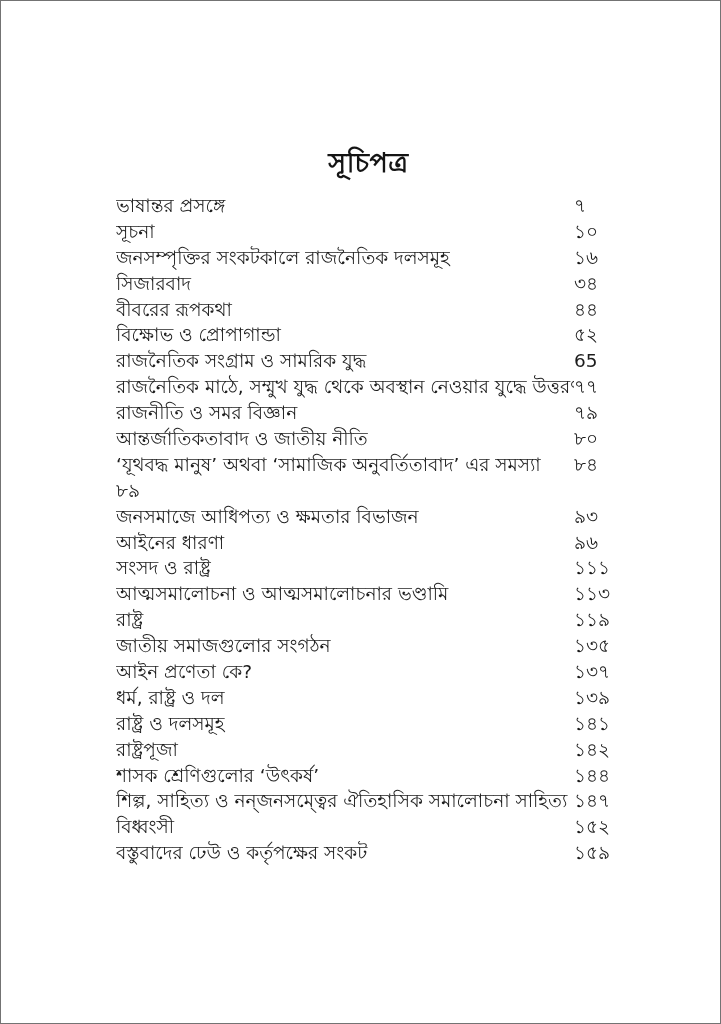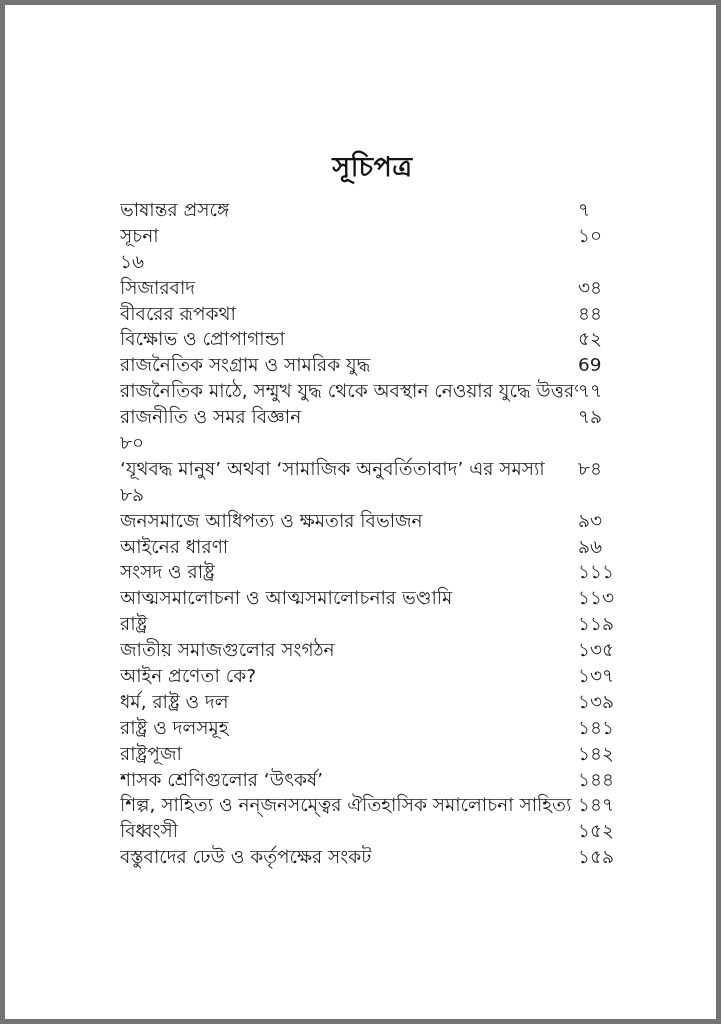--- a/index.html
+++ b/index.html
@@ -6,21 +6,21 @@
     margin: 0;
     padding: 0;
     background: #ffffff;
   }
   .page {
     position: relative;
     width: 721px;
     height: 1024px;
     background: #ffffff;
     box-sizing: border-box;
-    border: 5px solid #737373;
+    border: 1px solid #737373;
     font-family: "DejaVu Sans", "Liberation Sans", sans-serif;
     color: #1c1c1c;
     overflow: hidden;
   }
   .toc-title {
     position: absolute;
     top: 141px;
     left: 115px;
     width: 505px;
     text-align: center;
@@ -64,20 +64,21 @@
     <span class="toc-row-title">ভাষান্তর প্রসঙ্গে</span>
     <span class="toc-row-page">৭</span>
   </div>
 
   <div class="toc-row">
     <span class="toc-row-title">সূচনা</span>
     <span class="toc-row-page">১০</span>
   </div>
 
   <div class="toc-row">
+    <span class="toc-row-title">জনসম্পৃক্তির সংকটকালে রাজনৈতিক দলসমূহ</span>
     <span class="toc-row-page">১৬</span>
   </div>
 
   <div class="toc-row">
     <span class="toc-row-title">সিজারবাদ</span>
     <span class="toc-row-page">৩৪</span>
   </div>
 
   <div class="toc-row">
     <span class="toc-row-title">বীবরের রূপকথা</span>
@@ -85,34 +86,35 @@
   </div>
 
   <div class="toc-row">
     <span class="toc-row-title">বিক্ষোভ ও প্রোপাগান্ডা</span>
     <span class="toc-row-page">৫২</span>
   </div>
 
 
   <div class="toc-row">
     <span class="toc-row-title">রাজনৈতিক সংগ্রাম ও সামরিক যুদ্ধ</span>
-    <span class="toc-row-page">69</span>
+    <span class="toc-row-page">65</span>
   </div>
 
   <div class="toc-row">
     <span class="toc-row-title">রাজনৈতিক মাঠে, সম্মুখ যুদ্ধ থেকে অবস্থান নেওয়ার যুদ্ধে উত্তরণ</span>
     <span class="toc-row-page">৭৭</span>
   </div>
 
   <div class="toc-row">
     <span class="toc-row-title">রাজনীতি ও সমর বিজ্ঞান</span>
     <span class="toc-row-page">৭৯</span>
   </div>
 
   <div class="toc-row">
+    <span class="toc-row-title">আন্তর্জাতিকতাবাদ ও জাতীয় নীতি</span>
     <span class="toc-row-page">৮০</span>
   </div>
 
   <div class="toc-row">
     <span class="toc-row-title">‘যূথবদ্ধ মানুষ’ অথবা ‘সামাজিক অনুবর্তিতাবাদ’ এর সমস্যা</span>
     <span class="toc-row-page">৮৪</span>
   </div>
 
   <div class="toc-row">
     <span class="toc-row-page">৮৯</span>

